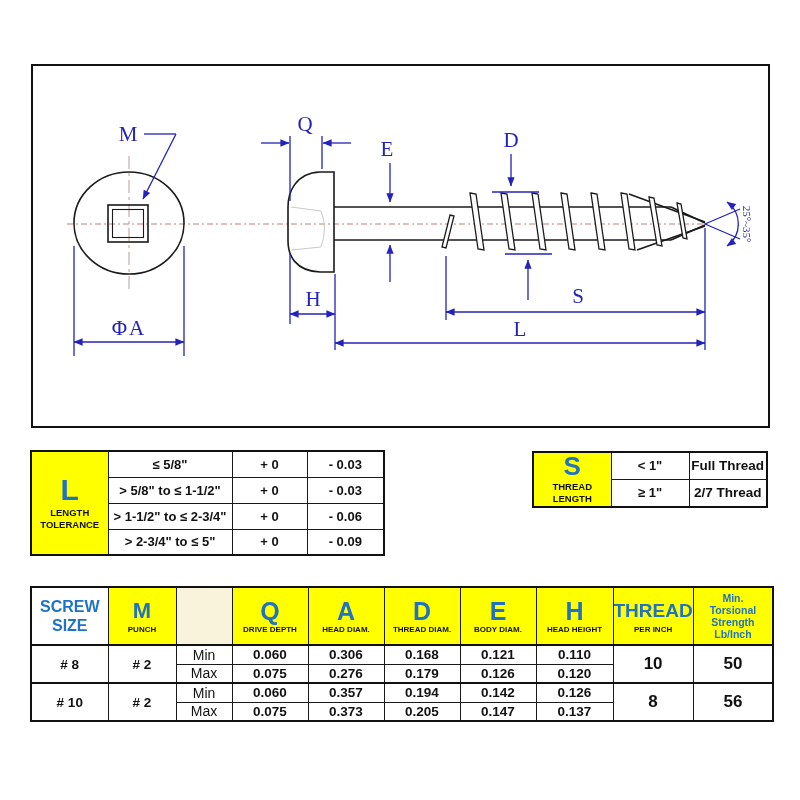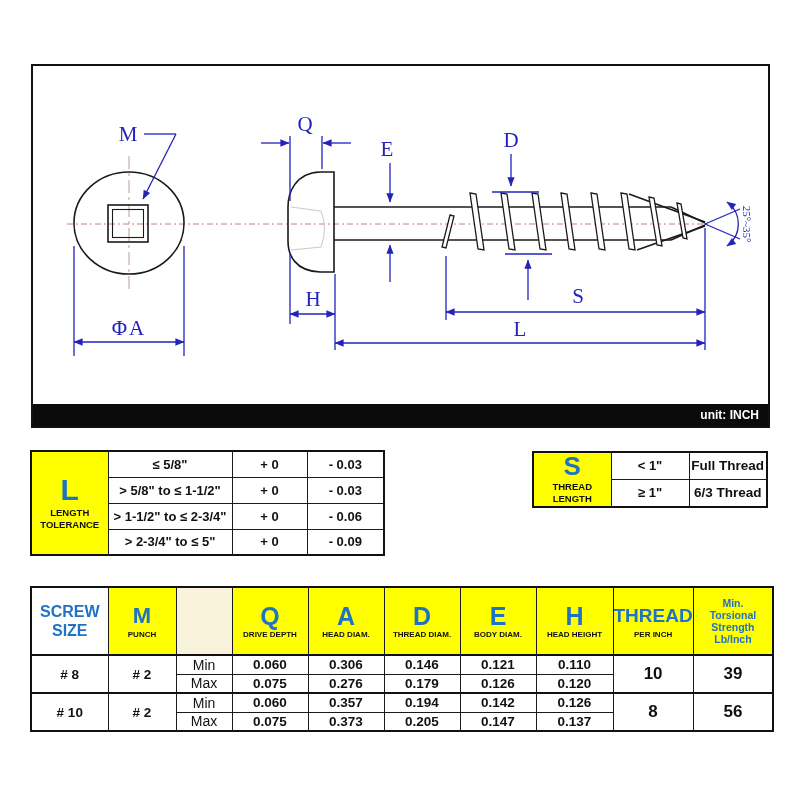--- a/index.html
+++ b/index.html
@@ -39,21 +39,21 @@
 
   
   .stable { left:532px; top:451px; }
   .stable td { height:26px; font-size:13px; font-weight:600; color:#111; }
   .stable .bigsym { font-size:26px; line-height:26px; }
   .stable td.bold { font-weight:bold; font-size:13.5px; }
 
   
   .spec { left:30px; top:586px; }
   .spec td { font-size:13.5px; font-weight:bold; color:#111; }
-  .spec tr.hdr td { height:68px; border-bottom:2.5px solid #111; }
+  .spec tr.hdr td { height:58px; border-bottom:2.5px solid #111; }
   .spec tr.data td { height:19px; }
   .spec .hsym { color:#1f72c4; font-weight:bold; font-size:25px; line-height:26px; }
   .spec .hsym.small { font-size:19px; }
   .spec .hsub { color:#111; font-weight:bold; font-size:8px; line-height:10px; margin-top:1px; }
   .spec .sizehead { color:#1f72c4; font-weight:bold; font-size:16px; line-height:19px; }
   .spec .strhead { color:#1f72c4; font-weight:bold; font-size:10.5px; line-height:12px; }
   .spec td.mm { font-weight:400; font-size:14px; }
   .spec td.big { font-size:17px; }
   .spec tr.grp td { border-top:2.5px solid #111; }
 </style>
@@ -155,23 +155,20 @@
         </g>
 
         <g>
           <line class="dim" x1="672" y1="158" x2="707" y2="143"></line>
           <line class="dim" x1="672" y1="158" x2="707" y2="173"></line>
           <path class="dim" d="M 694,136 A 27 27 0 0 1 694,180" marker-start="url(#ar)" marker-end="url(#ar)"></path>
           <text class="dlab-sm" x="714" y="158" text-anchor="middle" dy="4" transform="rotate(90 714 158)">25°~35°</text>
         </g>
       </g>
     </svg>
-    <div class="unit-bar">
-      <span>unit: INCH</span>
-    </div>
   </div>
 
   <table class="ltable">
     <colgroup>
         <col style="width:77px">
         <col style="width:124px">
         <col style="width:75px">
         <col style="width:77px">
       </colgroup>
     <tbody>
@@ -214,21 +211,21 @@
       <td class="yellow" rowspan="2">
         <div class="bigsym">S</div>
         <div class="subsym"><span>THREAD</span><br>
         <span>LENGTH</span></div>
       </td>
       <td>&lt; 1"</td>
       <td class="bold">Full Thread</td>
     </tr>
     <tr>
       <td>≥ 1"</td>
-      <td class="bold">6/3 Thread</td>
+      <td class="bold">2/7 Thread</td>
     </tr>
   </tbody>
     </table>
 
   <table class="spec">
     <colgroup>
       <col style="width:77px">
         <col style="width:68px">
         <col style="width:56px">
         <col style="width:76px">
@@ -282,25 +279,25 @@
           <span>Lb/Inch</span>
         </div>
       </td>
     </tr>
     <tr class="data">
       <td rowspan="2"># 8</td>
       <td rowspan="2"># 2</td>
       <td class="mm">Min</td>
       <td>0.060</td>
       <td>0.306</td>
-      <td>0.146</td>
+      <td>0.168</td>
       <td>0.121</td>
       <td>0.110</td>
       <td rowspan="2" class="big">10</td>
-      <td rowspan="2" class="big">39</td>
+      <td rowspan="2" class="big">50</td>
     </tr>
     <tr class="data">
       <td class="mm">Max</td>
       <td>0.075</td>
       <td>0.276</td>
       <td>0.179</td>
       <td>0.126</td>
       <td>0.120</td>
     </tr>
     <tr class="data grp">

